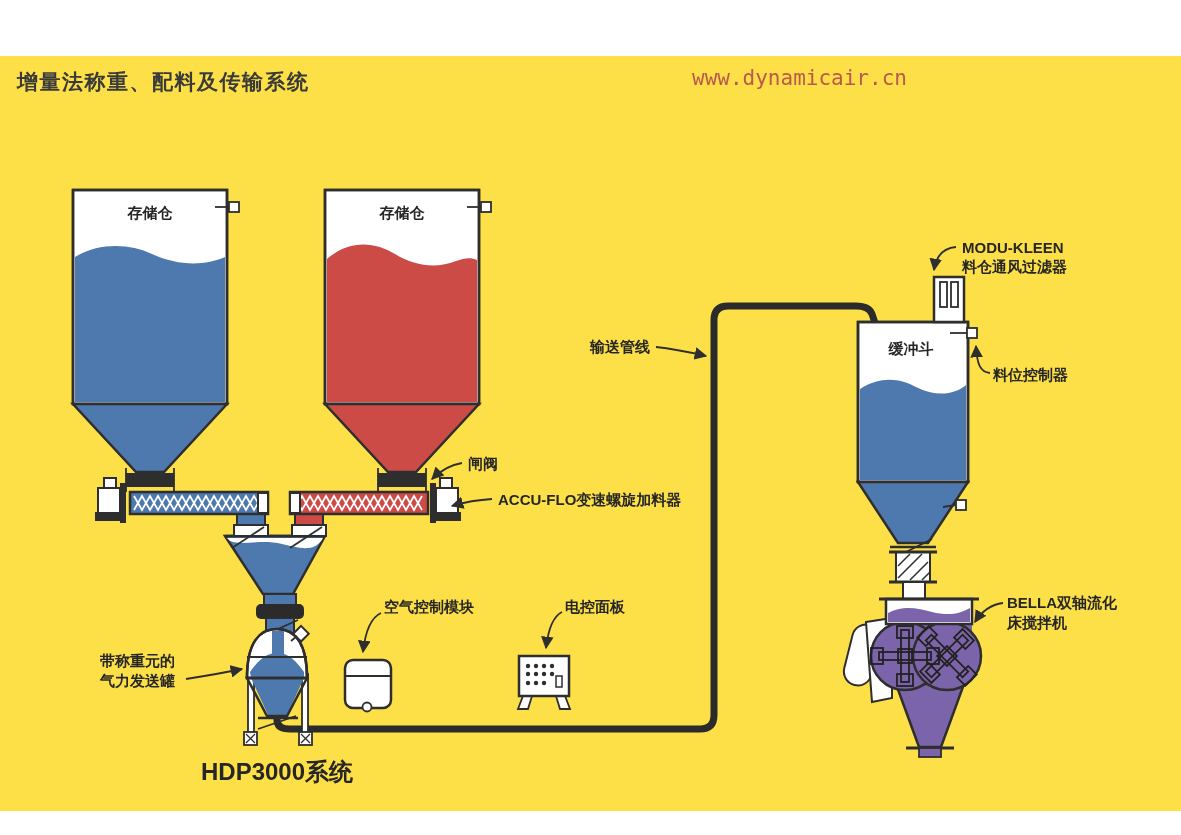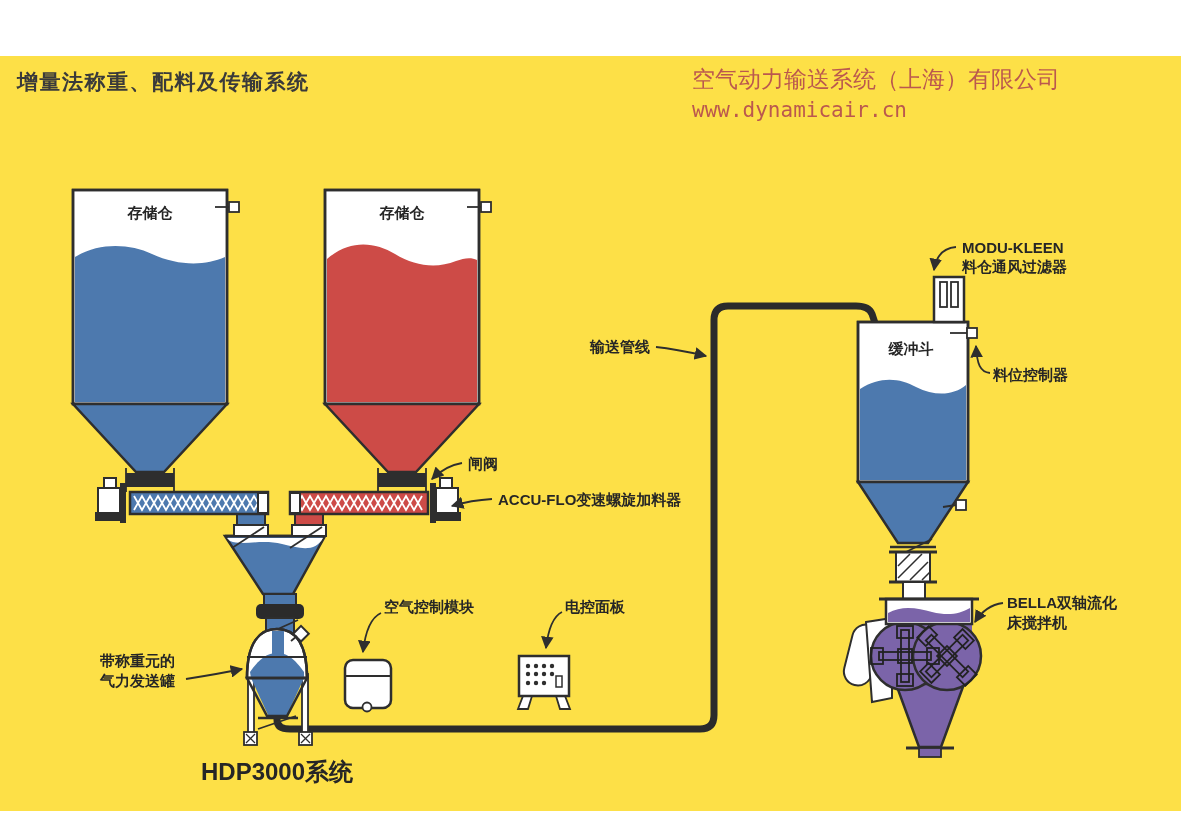--- a/index.html
+++ b/index.html
@@ -19,21 +19,20 @@
 </style>
 </head>
 <body>
 
 <div class="page">
   <div class="stage">
 
     <div class="title">增量法称重、配料及传输系统</div>
 
     <div class="brand">
-      <div class="b2">空气动力输送系统（上海）有限公司</div>
       <div class="b3">www.dynamicair.cn</div>
     </div>
 
     <svg width="1181" height="755" viewBox="0 40 1181 755">
       <defs>
         <marker id="arr" viewBox="0 0 10 10" refX="9" refY="5" markerWidth="7" markerHeight="7" orient="auto-start-reverse">
           <path d="M0,0 L10,5 L0,10 Z" fill="#2e2e2e"></path>
         </marker>
       </defs>
 

